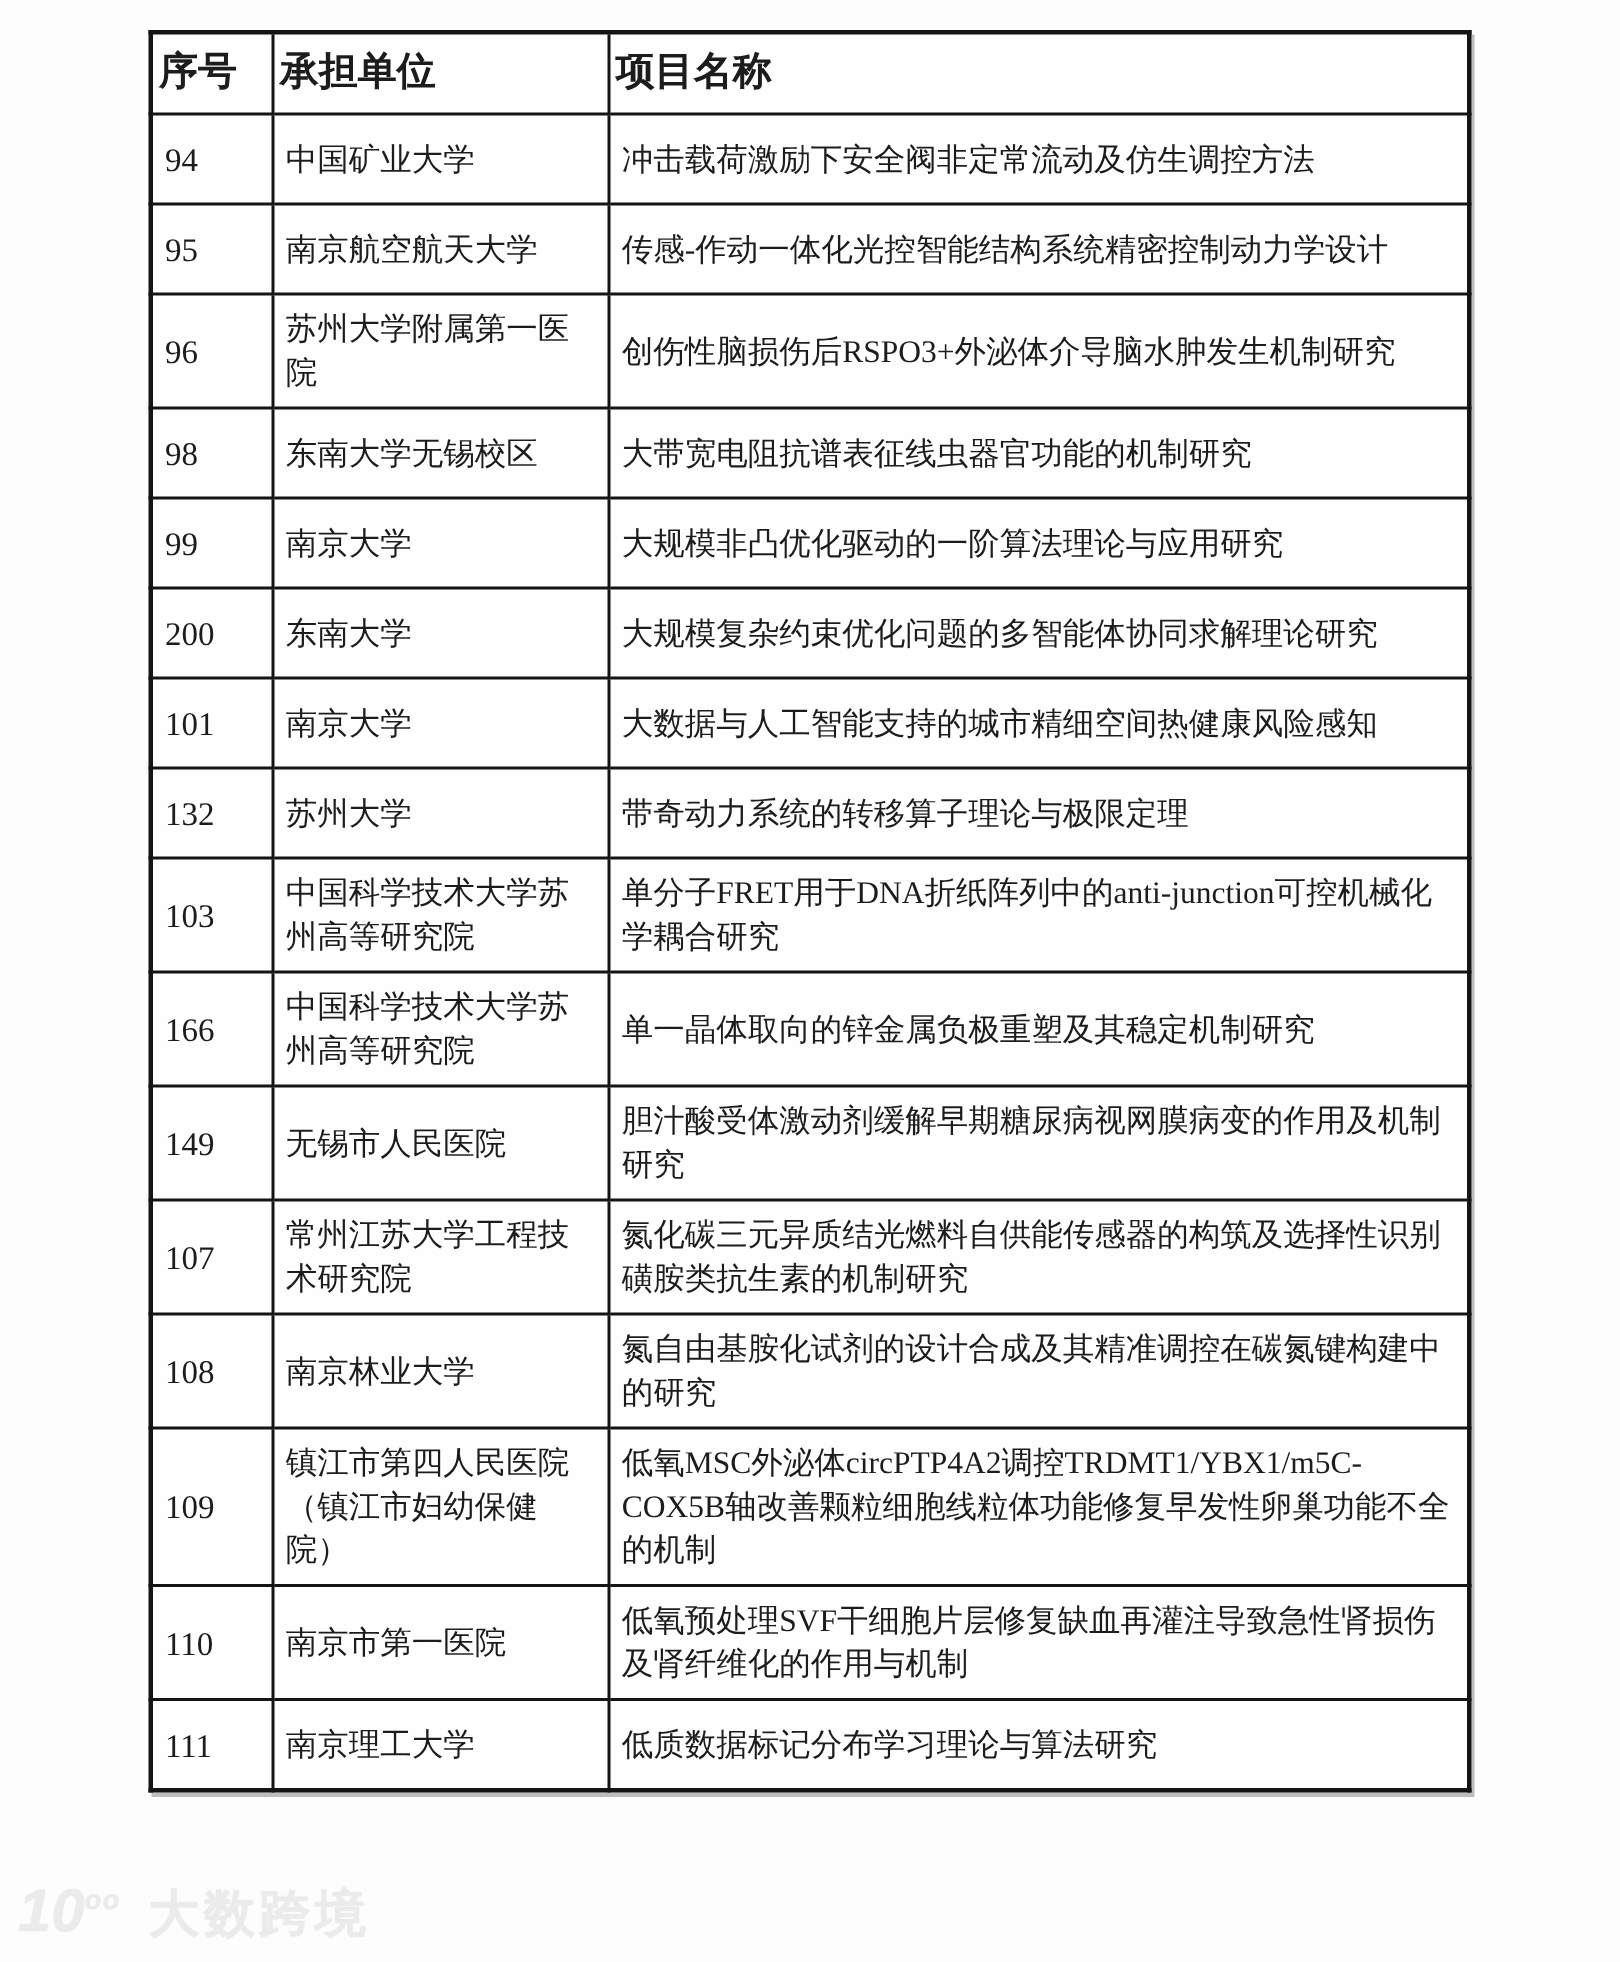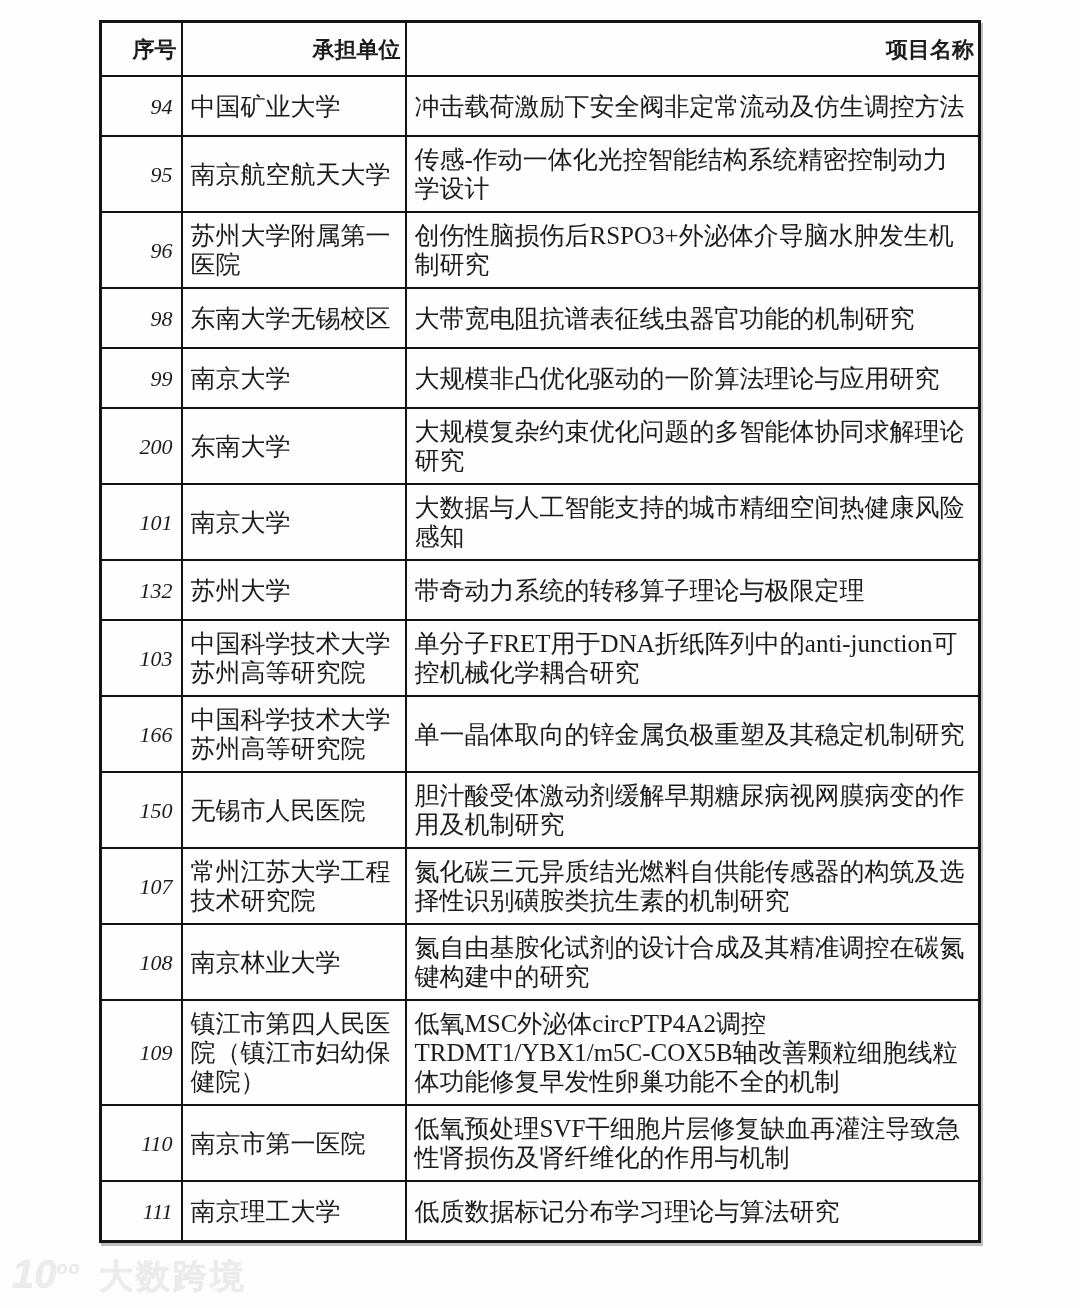--- a/index.html
+++ b/index.html
@@ -27,40 +27,40 @@
     table-layout: fixed;
     background: #fefefe;
     border: 3px solid #141414;
     box-shadow: 2px 3px 0 rgba(0,0,0,0.25);
   }
   col.c-no { width: 81px; }
   col.c-org { width: 224px; }
   col.c-project { width: 574px; }
   th, td {
     border: 2px solid #141414;
-    font-size: 25px;
+    font-size: 21px;
     line-height: 29px;
     vertical-align: middle;
     padding: 8px 8px;
     word-break: break-word;
     background: transparent;
   }
   thead th {
     height: 40px;
     font-weight: bold;
-    font-size: 22px;
-    text-align: right;
+    font-size: 26px;
+    text-align: left;
     padding: 6px 4px;
+    font-family: Liberation Mono, monospace;
   }
   td { height: 42px; }
   td.cell-no {
-    text-align: right;
+    text-align: left;
     font-family: "Liberation Serif", serif;
     font-size: 22px;
-    font-style: italic;
   }
   td.cell-org, td.cell-project {
     text-align: left;
   }
   .watermark {
     position: absolute;
     left: 12px;
     top: 1252px;
     color: #ebebeb;
     font-family: "Liberation Sans", sans-serif;
@@ -156,21 +156,21 @@
   </tr>
 
   <tr>
     <td class="cell-no">166</td>
     <td class="cell-org">中国科学技术大学苏州高等研究院</td>
     <td class="cell-project">单一晶体取向的锌金属负极重塑及其稳定机制研究</td>
   </tr>
 
 
   <tr>
-    <td class="cell-no">150</td>
+    <td class="cell-no">149</td>
     <td class="cell-org">无锡市人民医院</td>
     <td class="cell-project">胆汁酸受体激动剂缓解早期糖尿病视网膜病变的作用及机制研究</td>
   </tr>
 
   <tr>
     <td class="cell-no">107</td>
     <td class="cell-org">常州江苏大学工程技术研究院</td>
     <td class="cell-project">氮化碳三元异质结光燃料自供能传感器的构筑及选择性识别磺胺类抗生素的机制研究</td>
   </tr>
 

